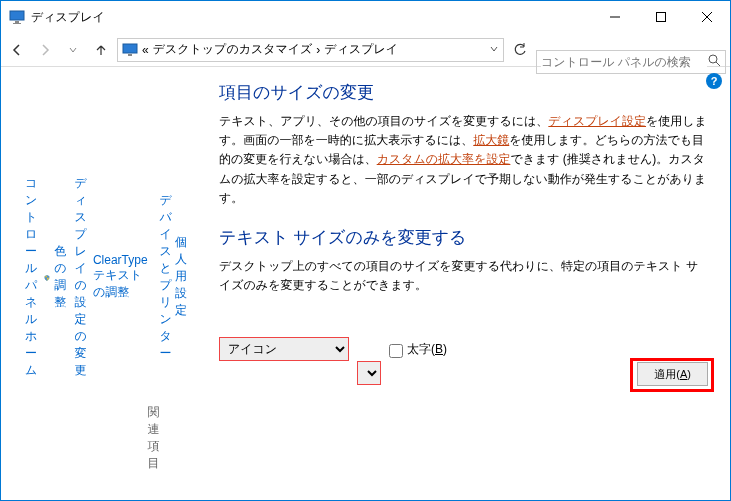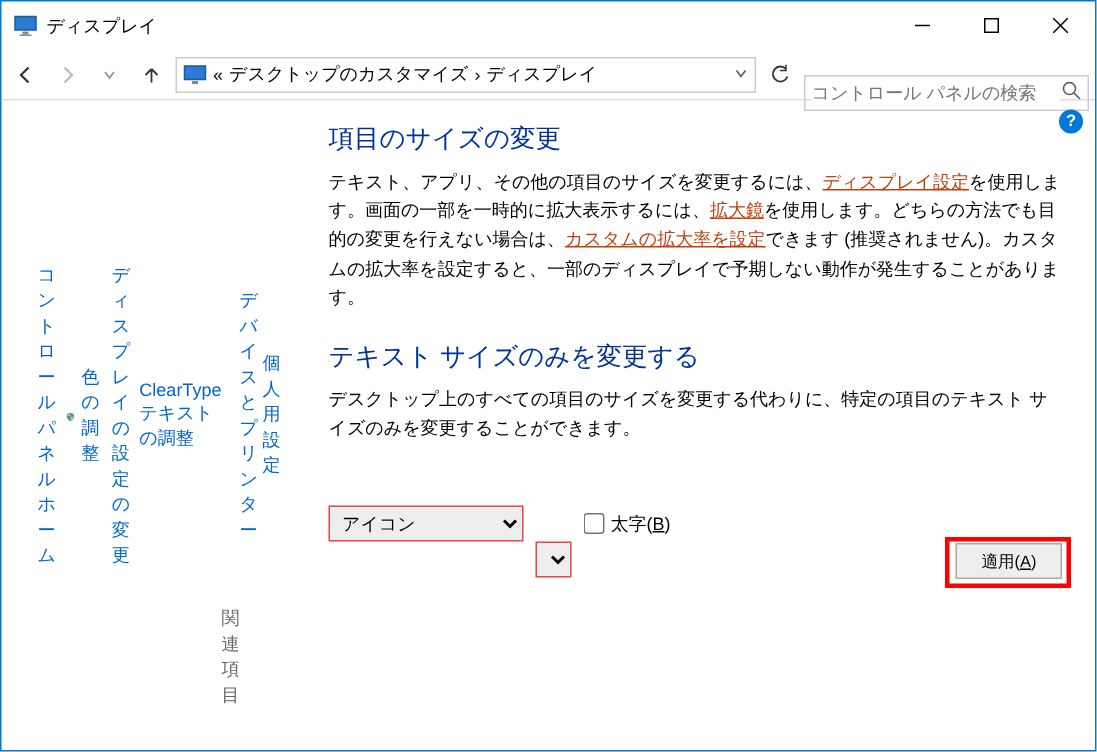--- a/index.html
+++ b/index.html
@@ -27,21 +27,21 @@
 .shield { width: 14px; height: 14px; display: inline-block; }
 .sidebar .related-hdr { color: #666; font-size: 12px; margin-top: auto; margin-bottom: 10px; }
 .main { flex: 1; padding: 14px 22px 14px 8px; position: relative; }
 .sectiontitle { color: #003399; font-size: 17px; margin-bottom: 8px; }
 .bodytext { font-size: 12px; line-height: 1.6; margin-bottom: 18px; }
 .bodytext a { color: #c2410c; text-decoration: underline; }
 .controls { display: flex; align-items: center; gap: 8px; margin-top: 8px; }
 select { height: 24px; border: 1px solid #ef4444; background: #eee; font-size: 12px; padding: 0 4px; }
 .sel-item { width: 130px; }
 .sel-size { width: 24px; margin-top: 48px; }
-.chk { display: flex; align-items: center; gap: 4px; font-size: 12px; }
+.chk { display: flex; align-items: flex-end; gap: 4px; font-size: 12px; }
 .chk input { width: 14px; height: 14px; }
 .applybtn { position: absolute; right: 22px; bottom: 120px; height: 24px; padding: 0 16px; border: 1px solid #aaa; background: #eee; font-size: 11px; }
 .applyhilite { position: absolute; border: 3px solid #ff0000; pointer-events: none; }
 .ul { text-decoration: underline; }
 </style>
 </head>
 <body>
 
 <div class="titlebar">
   <span class="icon">

